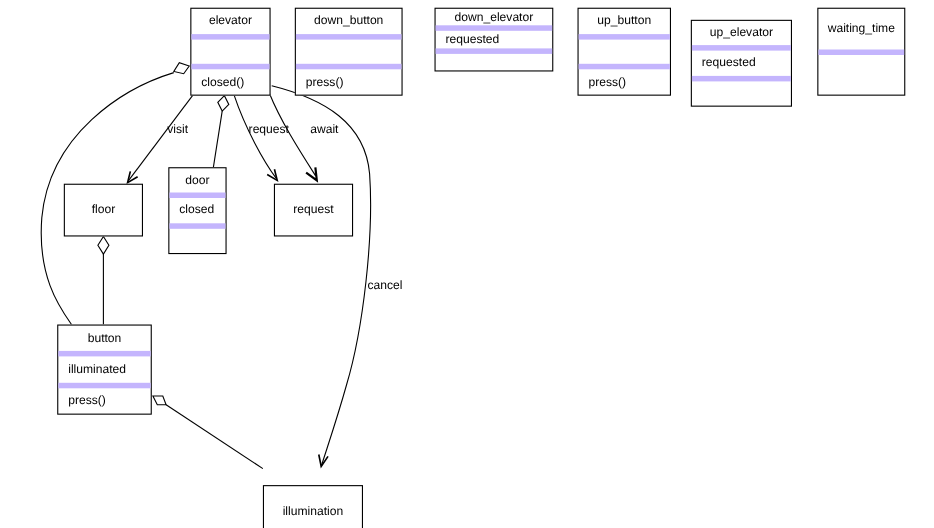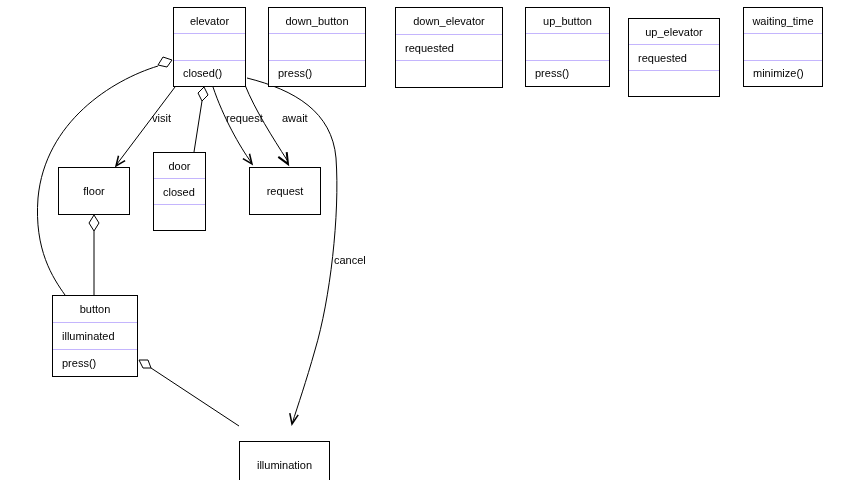--- a/index.html
+++ b/index.html
@@ -21,21 +21,21 @@
   .cls {
     position: absolute;
     box-sizing: border-box;
     background: #ffffff;
     border: 1px solid #000000;
     display: flex;
     flex-direction: column;
   }
   .cmp {
     flex: 1;
-    border-top: 1px solid #c4b5fd;
+    border-top: 5px solid #c4b5fd;
     display: flex;
     align-items: center;
     overflow: hidden;
     white-space: nowrap;
   }
   .cmp:first-child { border-top: none; }
   .cmp.title { justify-content: center; }
   .cmp.body { padding-left: 9px; }
   .elabel {
     position: absolute;
@@ -80,42 +80,41 @@
     <div class="cmp body"></div>
     <div class="cmp body">closed()</div>
   </div>
 
   <div class="cls" style="left:268px;top:7px;width:98px;height:80px">
     <div class="cmp title">down_button</div>
     <div class="cmp body"></div>
     <div class="cmp body">press()</div>
   </div>
 
-  <div class="cls" style="left:395px;top:7px;width:108px;height:81px">
+  <div class="cls" style="left:395px;top:7px;width:108px;height:58px">
     <div class="cmp title">down_elevator</div>
     <div class="cmp body">requested</div>
     <div class="cmp body"></div>
   </div>
 
   <div class="cls" style="left:525px;top:7px;width:85px;height:80px">
     <div class="cmp title">up_button</div>
     <div class="cmp body"></div>
     <div class="cmp body">press()</div>
   </div>
 
   <div class="cls" style="left:628px;top:18px;width:92px;height:79px">
     <div class="cmp title">up_elevator</div>
     <div class="cmp body">requested</div>
     <div class="cmp body"></div>
   </div>
 
   <div class="cls" style="left:743px;top:7px;width:80px;height:80px">
     <div class="cmp title">waiting_time</div>
     <div class="cmp body"></div>
-    <div class="cmp body">minimize()</div>
   </div>
 
   <div class="cls" style="left:58px;top:167px;width:72px;height:48px">
     <div class="cmp title">floor</div>
   </div>
 
   <div class="cls" style="left:153px;top:152px;width:53px;height:79px">
     <div class="cmp title">door</div>
     <div class="cmp body">closed</div>
     <div class="cmp body"></div>

